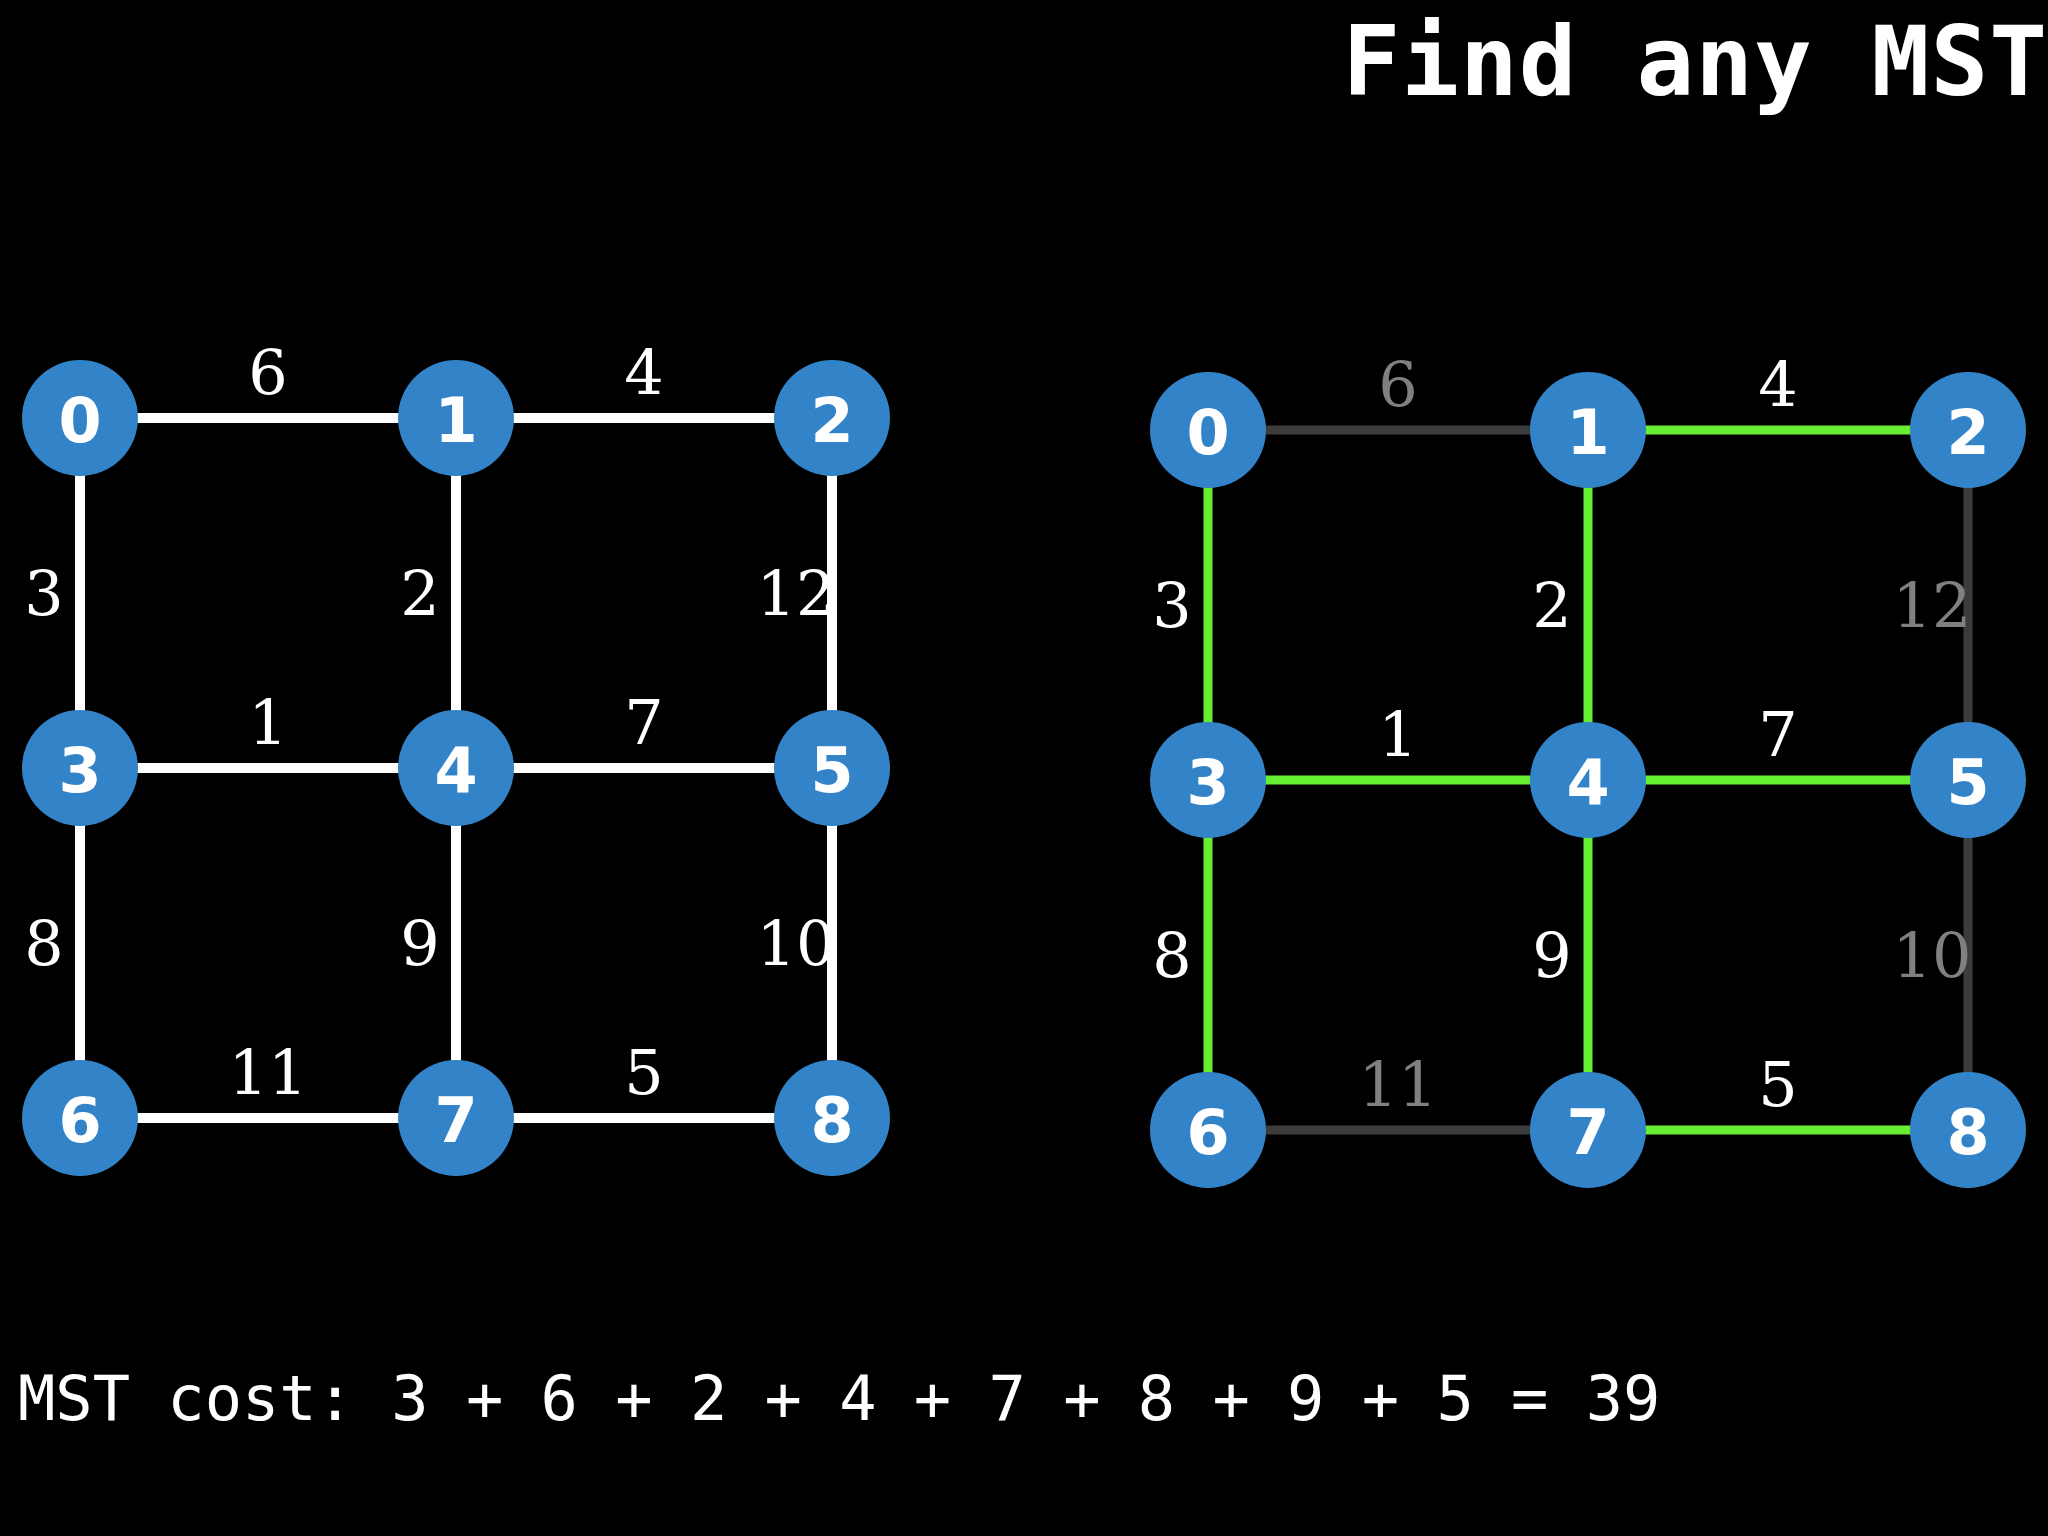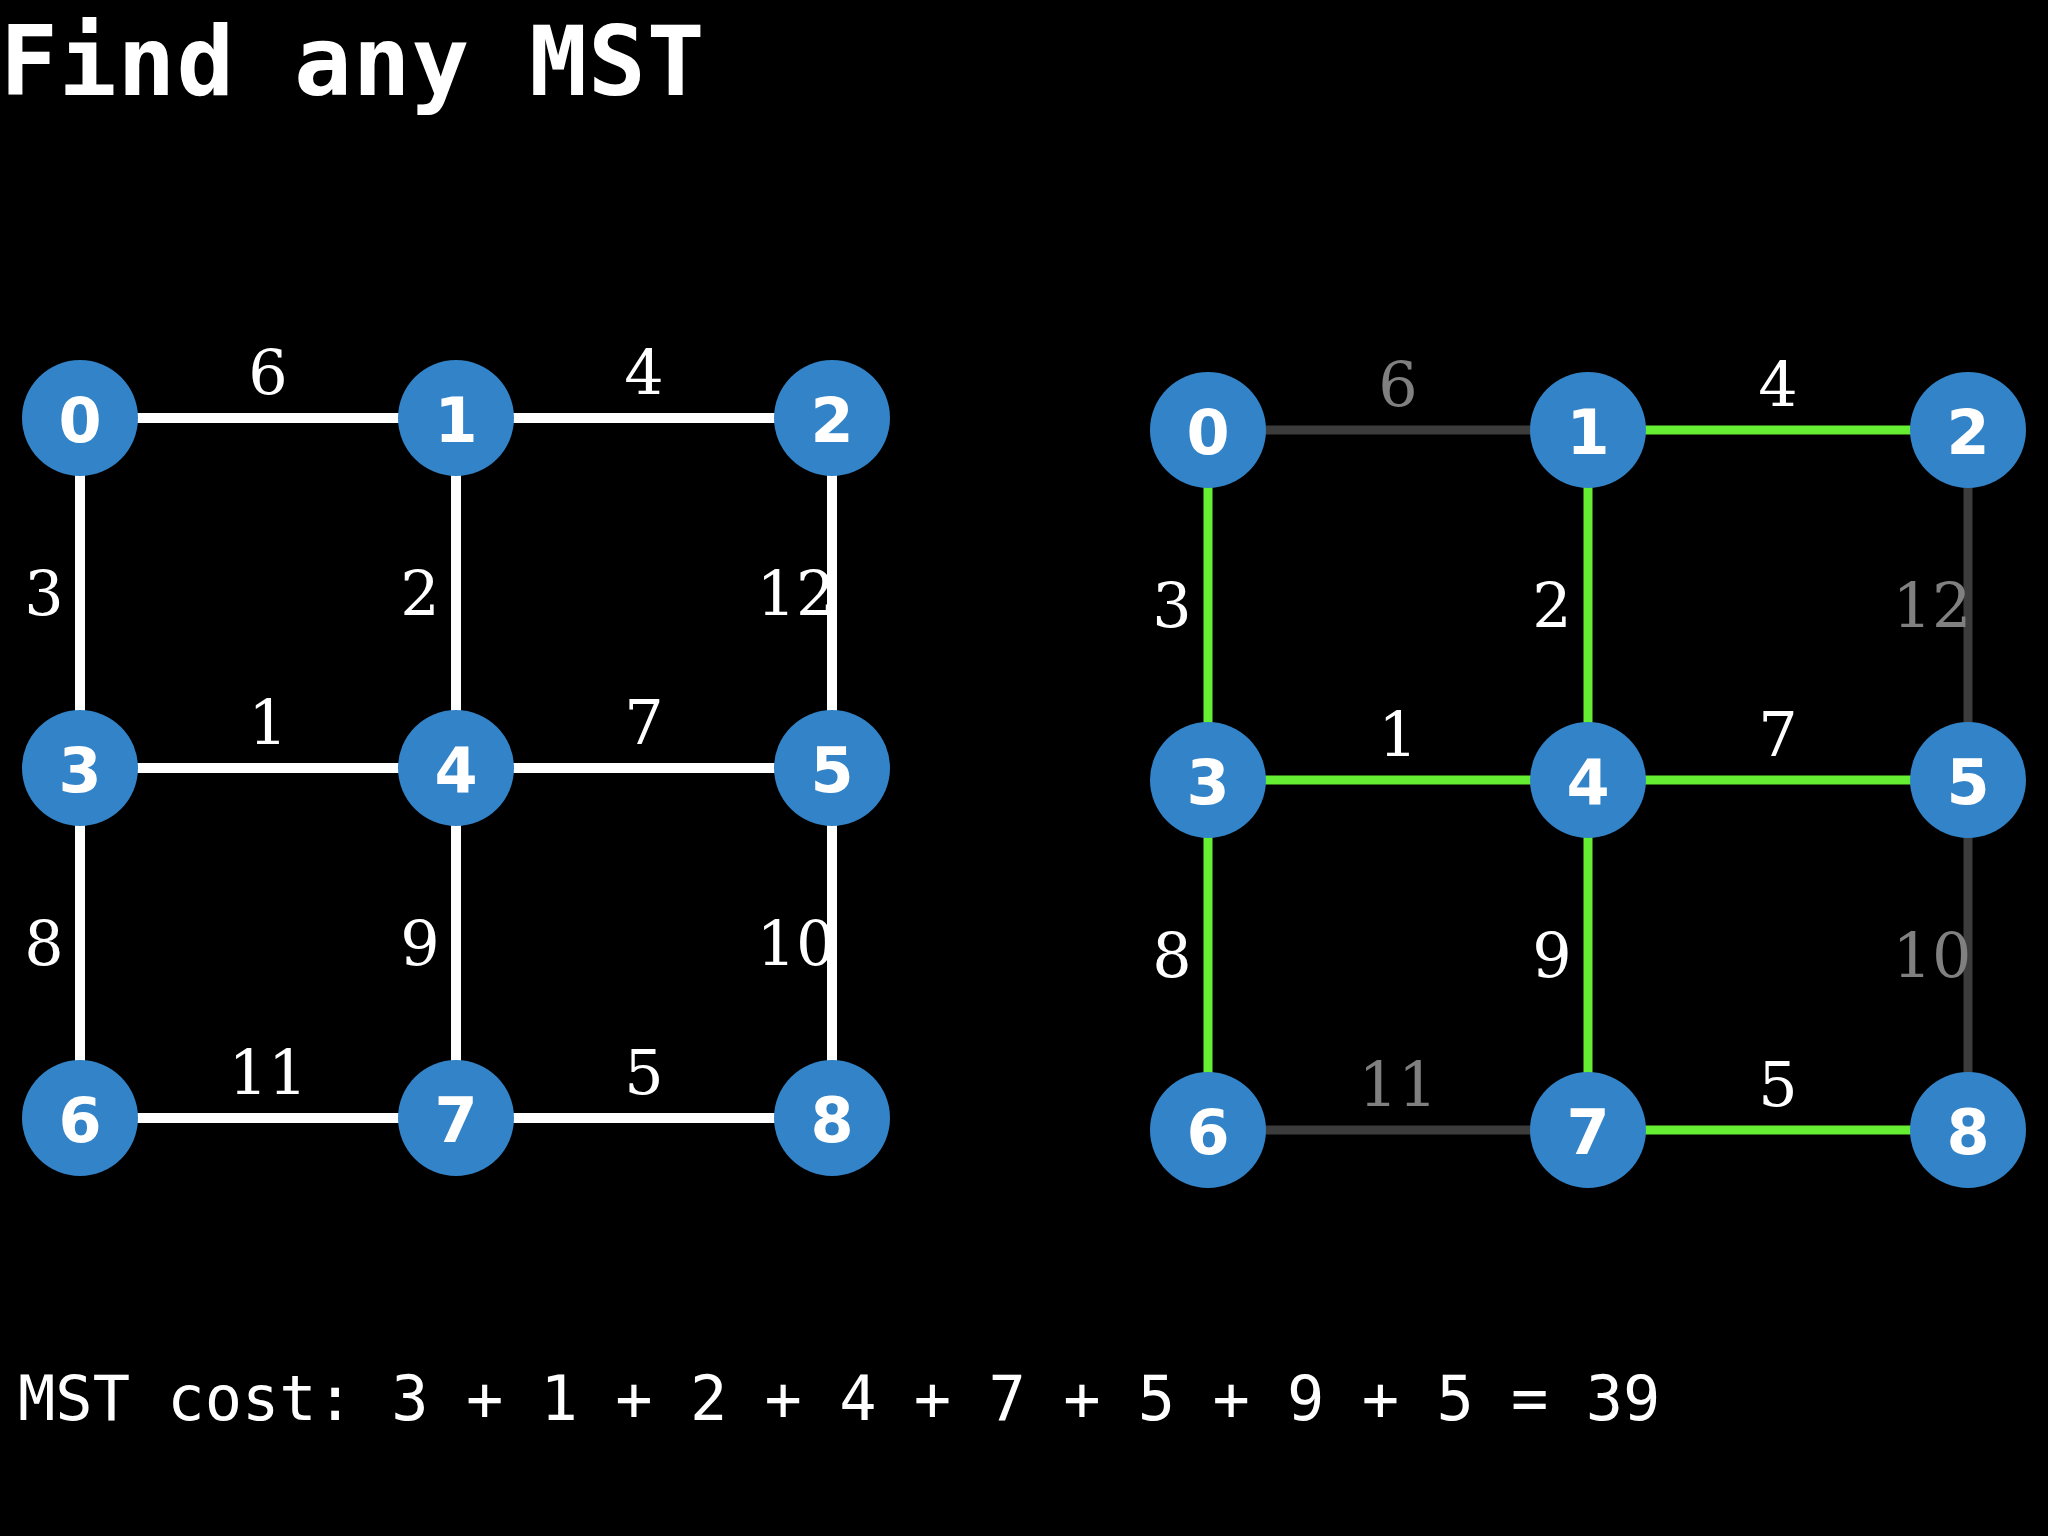--- a/index.html
+++ b/index.html
@@ -17,21 +17,21 @@
     position: relative;
     width: 2048px;
     height: 1536px;
     background: #000000;
   }
   #title {
     position: absolute;
     left: 0;
     top: 6px;
     width: 2048px;
-    text-align: left;
+    text-align: right;
     color: #ffffff;
     font-family: "DejaVu Sans Mono", "Liberation Mono", monospace;
     font-size: 96px;
     font-weight: bold;
     letter-spacing: 1px;
     white-space: pre;
   }
   #footer {
     position: absolute;
     left: 18px;
@@ -193,15 +193,15 @@
       <g>
         <circle cx="1588" cy="1130" r="58" fill="#3383c8" class="node-circle"></circle>
         <text x="1588" y="1132" fill="#ffffff" class="node-label">7</text>
       </g>
       <g>
         <circle cx="1968" cy="1130" r="58" fill="#3383c8" class="node-circle"></circle>
         <text x="1968" y="1132" fill="#ffffff" class="node-label">8</text>
       </g>
     </svg>
 
-  <div id="footer">MST cost: 3 + 1 + 2 + 4 + 7 + 5 + 9 + 5 = 39</div>
+  <div id="footer">MST cost: 3 + 6 + 2 + 4 + 7 + 8 + 9 + 5 = 39</div>
 
 </div>
 
 </body></html>

